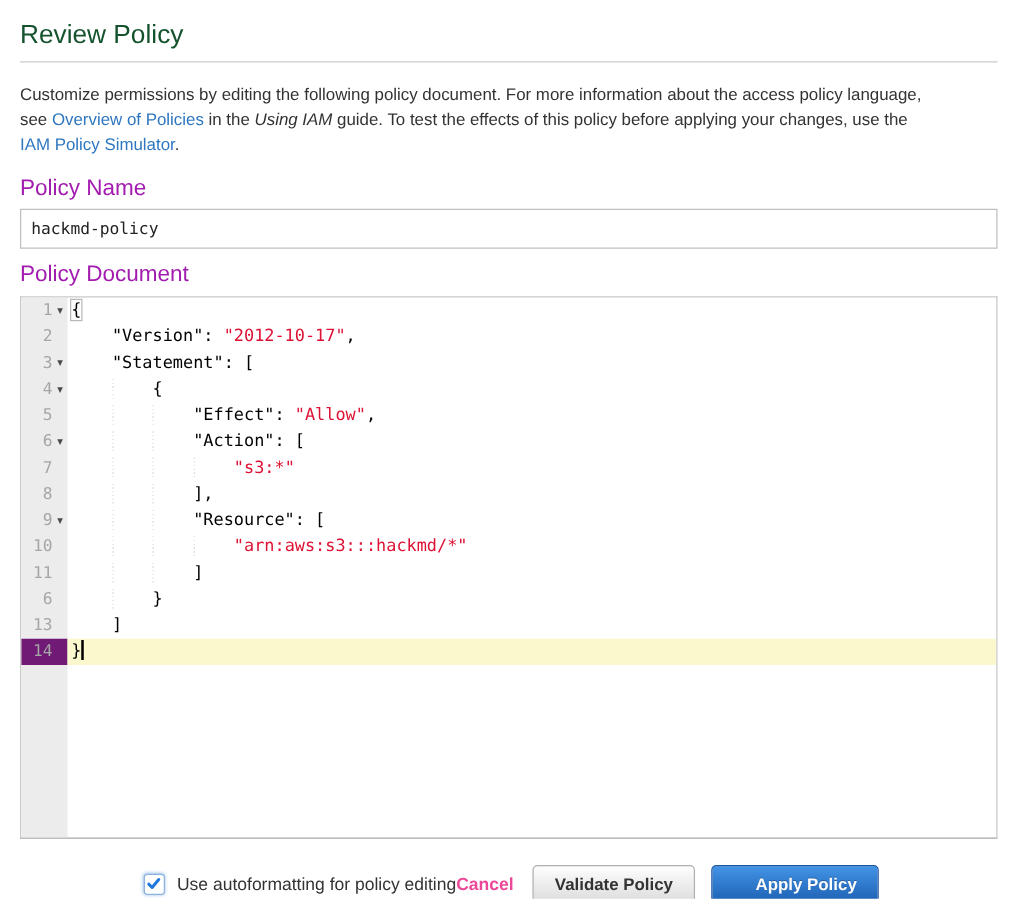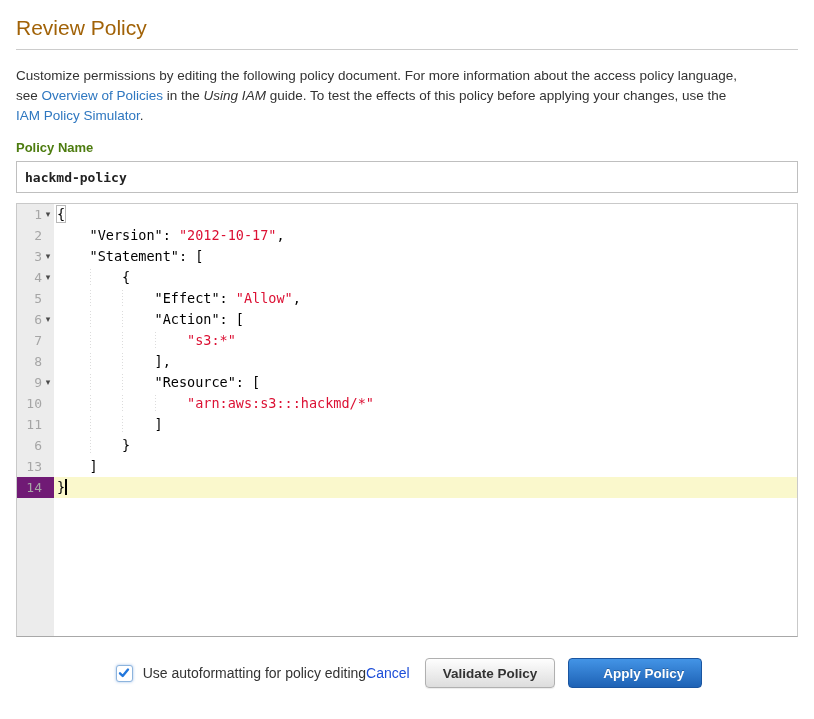--- a/index.html
+++ b/index.html
@@ -3,34 +3,34 @@
 <meta charset="utf-8">
 <style>
   * { box-sizing: border-box; }
   html, body { margin:0; padding:0; background:#fff; }
   body {
     width:814px; height:719px; overflow:hidden;
     font-family:"Liberation Sans", sans-serif; color:#333;
   }
   .page { padding:0 16px; }
 
-  h1.page-title { font-size:21px; font-weight:400; color:#a16207; margin:16px 0 9px; }
+  h1.page-title { font-size:21px; font-weight:400; color:#14532d; margin:16px 0 9px; }
   hr.title-divider { border:none; border-top:1px solid #cccccc; margin:0 0 11px; }
 
   .desc { font-size:13.5px; line-height:20px; margin:16px 0 14px; color:#333; }
   .desc a { color:#2e77c0; text-decoration:none; cursor:pointer; }
   .desc em { font-style:italic; }
 
-  .field-label { font-weight:bold; font-size:13px; color:#4d7c0f; margin:0 0 6px; }
+  .field-label { font-weight:normal; font-size:18px; color:#a21caf; margin:0 0 6px; }
 
   input.name-input {
     display:block; width:782px; height:32px; margin:0 0 10px;
     border:1px solid #bfbfbf; background:#fff; border-radius:0;
     font-family:"DejaVu Sans Mono", monospace; font-size:13px; color:#222;
-    padding:0 8px; outline:none;font-weight:bold;
+    padding:0 8px; outline:none;
   }
 
   .editor {
     display:flex; width:782px; height:434px; margin:7px 0 21px;
     border:1px solid #c9c9c9; border-bottom-color:#a8a8a8;
     font-family:"DejaVu Sans Mono", monospace; font-size:13.5px; line-height:21px;
     background:#fff; overflow:hidden;
   }
   .gutter { width:37px; background:#ececec; flex-shrink:0; }
   .gcell { display:flex; justify-content:flex-end; height:21px; }
@@ -50,21 +50,21 @@
   .tok-cursor { display:inline-block; width:2px; height:16px; background:#000; vertical-align:-3px; }
 
   .footer { width:782px; display:flex; justify-content:center; align-items:center; height:30px; }
   .autoformat { display:flex; align-items:center; gap:10px; font-size:14px; color:#333; padding-left:4px; cursor:pointer; }
   .checkbox {
     width:17px; height:17px; border:1px solid #8db4dd; border-radius:3px; background:#fff;
     display:flex; align-items:center; justify-content:center;
     box-shadow:0 0 3px rgba(80,140,215,0.55); flex-shrink:0;
   }
   .actions { display:flex; align-items:center; gap:13px; }
-  .cancel-link { color:#1d4ed8; font-weight:normal; font-size:14px; text-decoration:none; cursor:pointer; margin-right:2px; }
+  .cancel-link { color:#ec4899; font-weight:bold; font-size:14px; text-decoration:none; cursor:pointer; margin-right:2px; }
   button.btn {
     height:30px; padding:0 17px; border-radius:4px; font-family:"Liberation Sans", sans-serif;
     font-size:13.5px; font-weight:bold; cursor:pointer;
   }
   button.btn-default {
     background:linear-gradient(#fefefe, #dddddd); border:1px solid #b0b0b0; color:#333;
     box-shadow:0 1px 1px rgba(0,0,0,0.08);
   }
   button.btn-primary {
     background:linear-gradient(#4394e6, #1e62b5); border:1px solid #1a55a0; color:#fff;
@@ -78,20 +78,21 @@
 <div class="page">
 
   <h1 class="page-title">Review Policy</h1>
   <hr class="title-divider">
 
   <p class="desc"><span>Customize permissions by editing the following policy document. For more information about the access policy language,</span><br><span>see </span><a href="#">Overview of Policies</a><span> in the </span><em>Using IAM</em><span> guide. To test the effects of this policy before applying your changes, use the</span><br><a href="#">IAM Policy Simulator</a><span>.</span></p>
 
   <div class="field-label">Policy Name</div>
   <input class="name-input" type="text" value="hackmd-policy" style="">
 
+  <div class="field-label">Policy Document</div>
 
   <div class="editor">
     <div class="gutter" id="gutter">
         <div class="gcell">
           <span class="ln">1</span>
           <span class="fold">▾</span>
         </div>
         <div class="gcell">
           <span class="ln">2</span>
           <span class="fold"></span>

